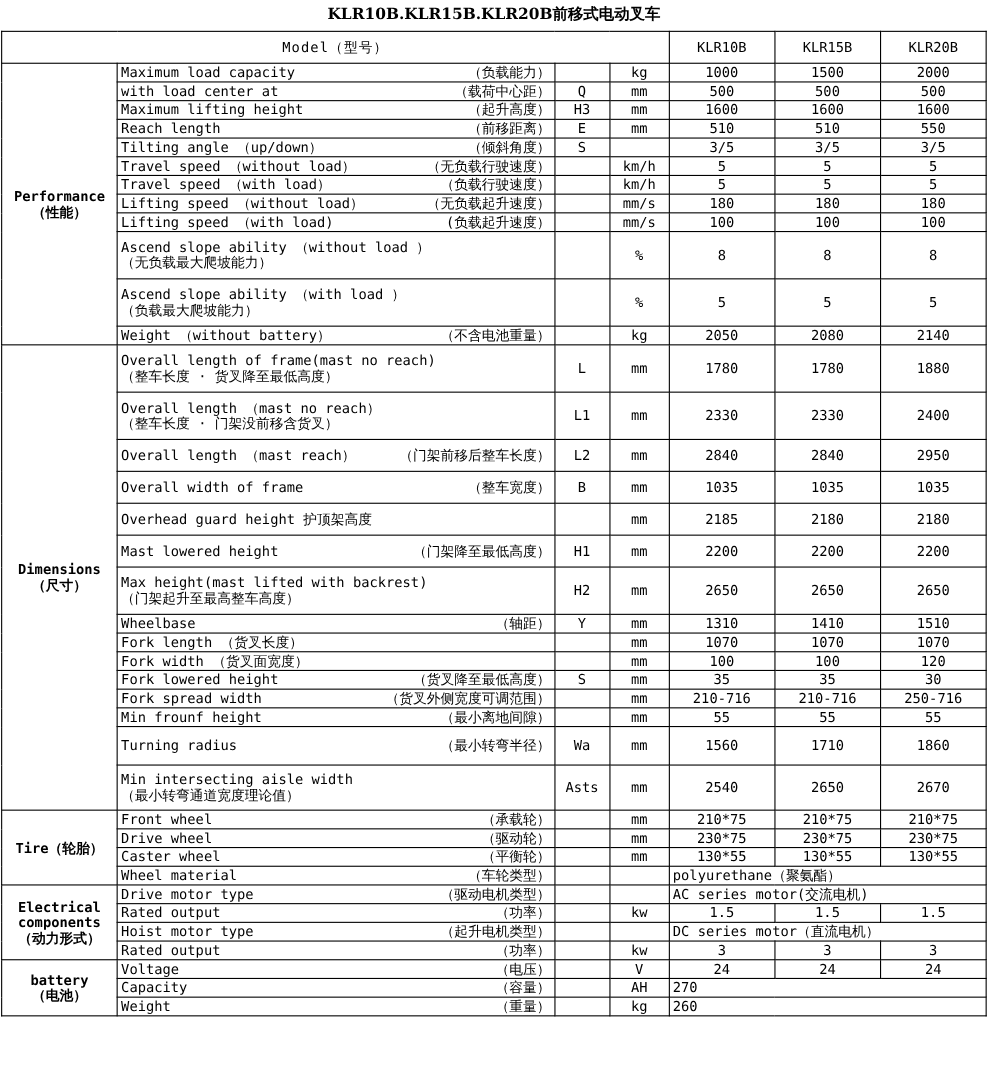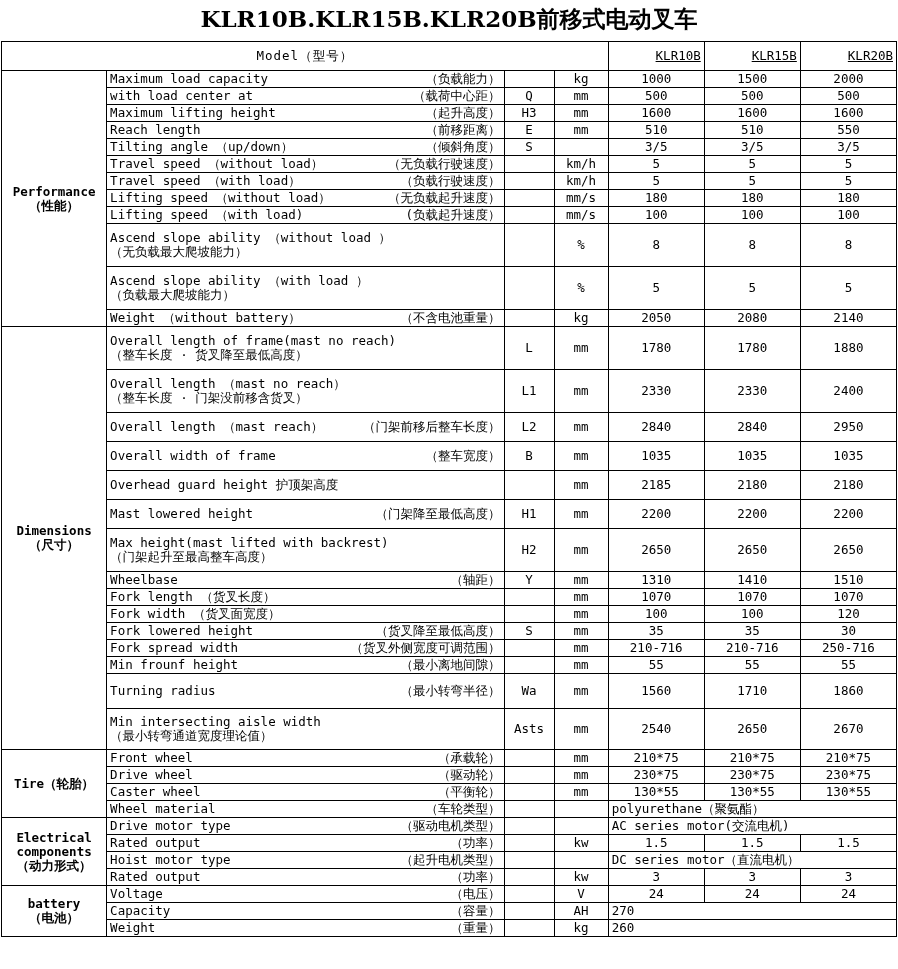--- a/index.html
+++ b/index.html
@@ -13,21 +13,21 @@
     color: #000;
   }
   #sheet {
     width: 898px;
     height: 969px;
     position: relative;
     overflow: hidden;
   }
   .title {
     font-family: "DejaVu Serif", "Liberation Serif", serif;
-    font-size: 23px;
+    font-size: 14px;
     font-weight: bold;
     text-align: center;
     padding: 4px 0 6px 0;
     letter-spacing: 0px;
   }
   table.spec {
     border-collapse: collapse;
     width: 896px;
     margin: 0 1px;
     table-layout: fixed;
@@ -61,23 +61,22 @@
     display: flex;
     justify-content: space-between;
     align-items: center;
   }
   .lbl-row .en { text-align: left; }
   .lbl-row .cn { text-align: right; padding-left: 8px; }
   .sym, .unit, .val {
     text-align: center;
   }
   .hdr {
-    text-align: right;
+    text-align: center;
     font-size: 13px;
-    text-decoration: underline;
   }
   .modelhdr {
     text-align: center;
     font-size: 13.5px;
     letter-spacing: 1px;
   }
   .two-line {
     white-space: normal;
     line-height: 15px;
   }

